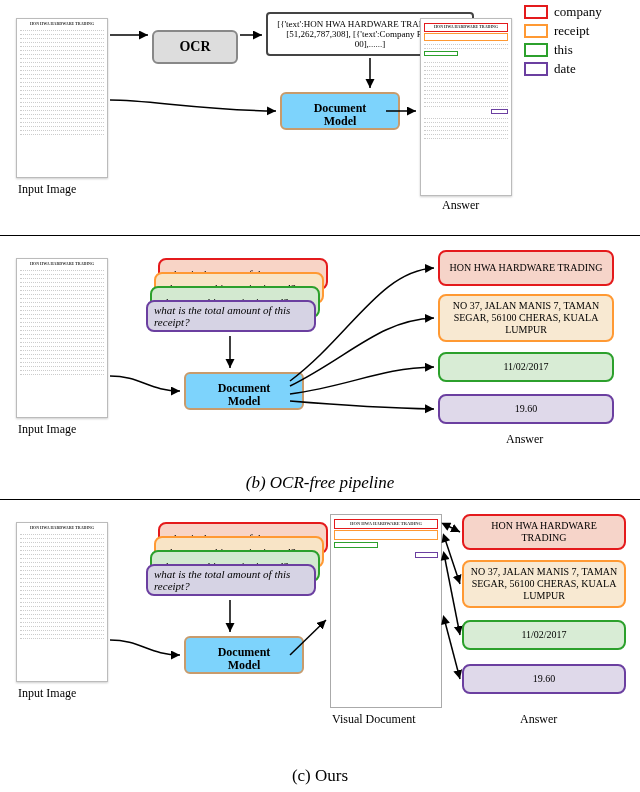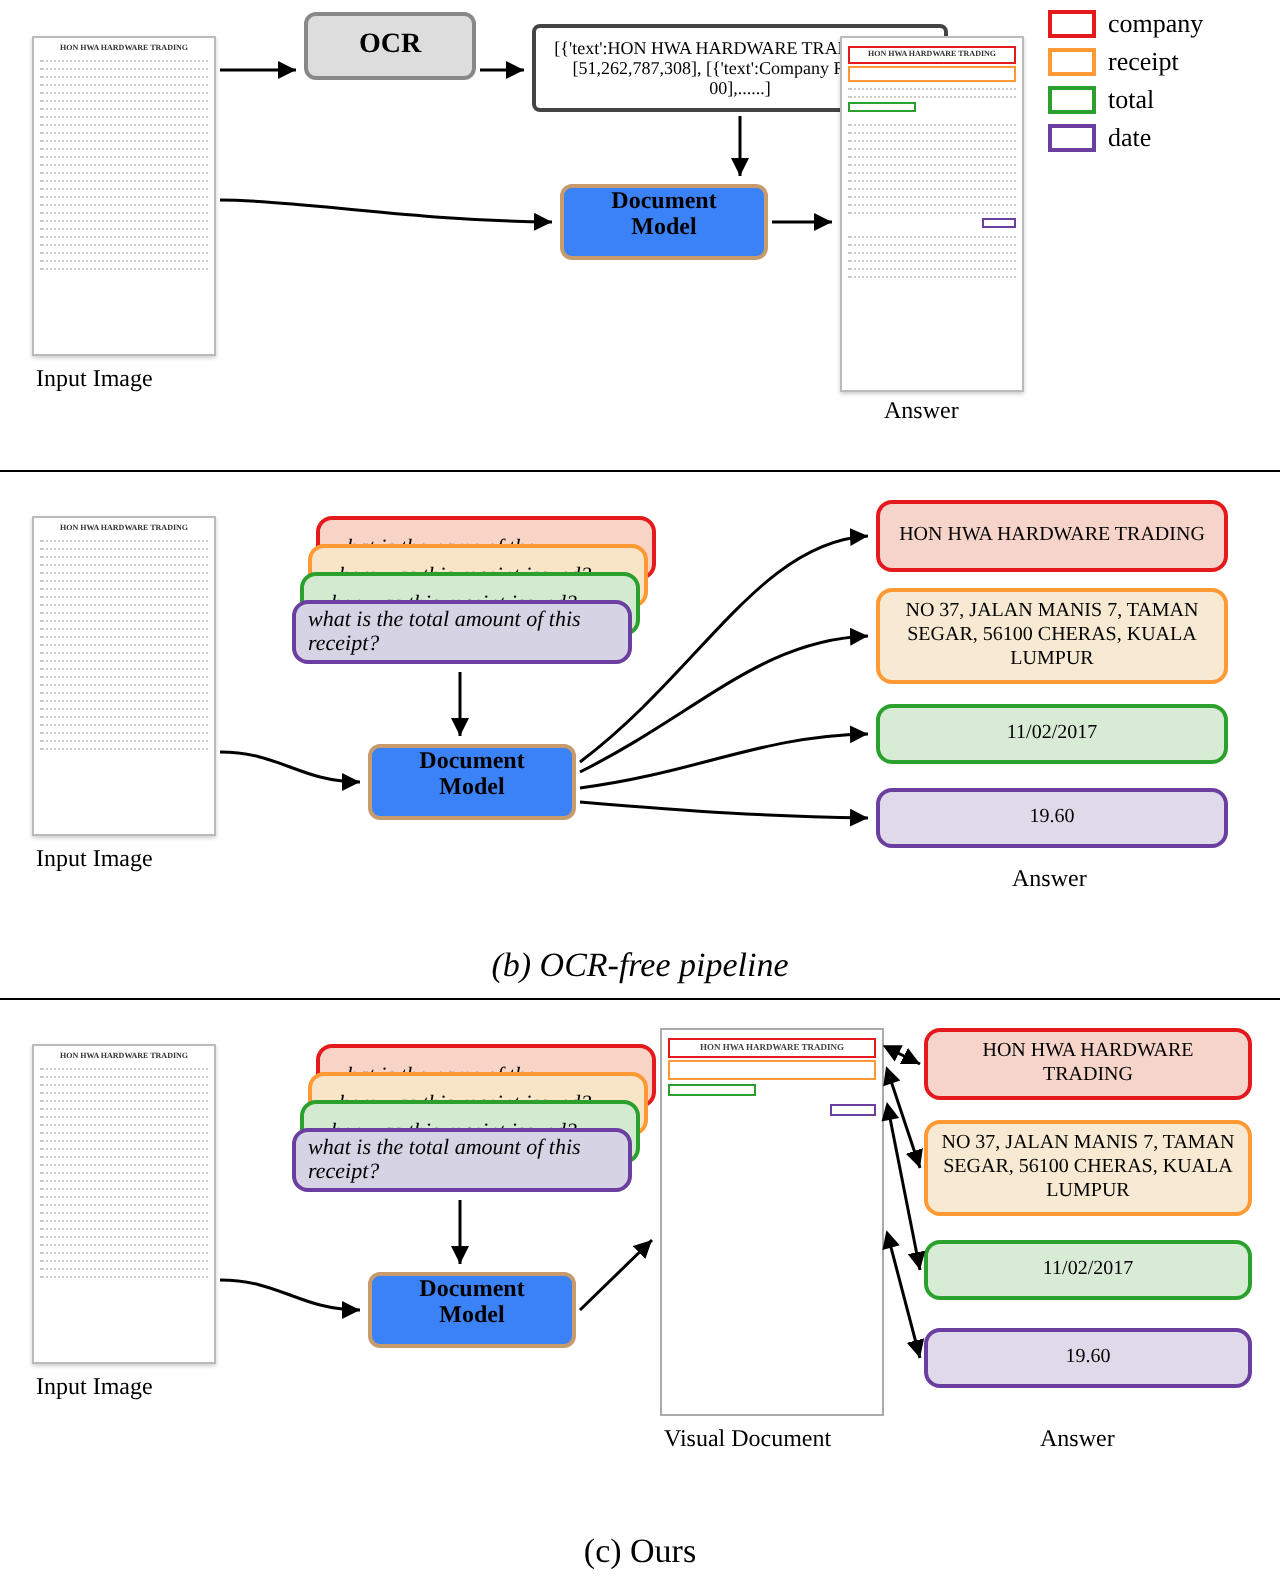--- a/index.html
+++ b/index.html
@@ -15,21 +15,21 @@
     .section-b .caption { bottom: 6px; font-style: italic; }
     .section-c .caption { bottom: 6px; text-align: right; }
 
     .receipt { position: absolute; width: 92px; height: 160px; background: #fff; border: 1px solid #bbb; box-shadow: 0 1px 2px rgba(0,0,0,.2); font-size: 3.5px; line-height: 1.1; padding: 3px; color: #555; overflow: hidden; }
     .receipt .rt-title { font-size: 4px; font-weight: bold; color: #333; text-align: center; margin-bottom: 2px; }
     .receipt .rt-line { height: 3px; border-bottom: 1px dotted #ccc; margin: 1px 0; }
     .receipt-label { position: absolute; font-size: 12px; }
 
     .ocr-box { position: absolute; width: 86px; height: 34px; background: #ddd; border: 2px solid #888; border-radius: 6px; display: flex; align-items: center; justify-content: center; font-size: 14px; font-weight: bold; }
     .ocr-output { position: absolute; width: 208px; height: 44px; border: 2px solid #444; border-radius: 4px; background: #fff; font-size: 9px; padding: 3px 6px; text-align: center; display: flex; align-items: center; justify-content: center; }
-    .doc-model { position: absolute; width: 104px; height: 38px; background: #3b82f6; border: 2px solid #c89b6c; border-radius: 6px; display: flex; align-items: flex-start; justify-content: center; font-size: 12px; font-weight: bold; text-align: center; line-height: 1.1; }
+    .doc-model { position: absolute; width: 120px; height: 38px; background: #7dd3fc; border: 2px solid #c89b6c; border-radius: 6px; display: flex; align-items: flex-end; justify-content: center; font-size: 12px; font-weight: bold; text-align: center; line-height: 1.1; }
 
     .legend { position: absolute; right: 20px; top: 4px; width: 96px; }
     .legend-item { display: flex; align-items: center; gap: 6px; margin-bottom: 3px; }
     .legend-box { width: 24px; height: 14px; border: 2px solid; background: #fff; }
     .legend-label { font-size: 13px; }
 
     .prompt-stack { position: absolute; width: 180px; height: 78px; font-style: italic; }
     .prompt-item { position: absolute; width: 170px; height: 32px; border: 2px solid; border-radius: 8px; font-size: 11px; padding: 2px 6px; display: flex; align-items: center; overflow: hidden; }
     .prompt-label { position: absolute; font-size: 12px; margin-top: 14px; }
 
@@ -73,21 +73,21 @@
       <div class="rt-line"></div>
       <div class="rt-line"></div>
       <div class="rt-line"></div>
       <div class="rt-line"></div>
       <div class="rt-line"></div>
       <div class="rt-line"></div>
       <div class="rt-line"></div>
   </div>
   <div class="receipt-label" style="left:18px; top:182px;">Input Image</div>
 
-  <div class="ocr-box" style="left:152px; top:6px;justify-content:center;">
+  <div class="ocr-box" style="left:152px; top:30px;justify-content:center;">
       <span>OCR</span>
     </div>
   <div class="ocr-output" style="left:266px; top:12px;">
       <span>[{'text':HON HWA HARDWARE TRADING,'box':[51,262,787,308], [{'text':Company Rep. No. : 00],......]</span>
     </div>
   <div class="doc-model" style="left:280px; top:92px;">
       <span style="white-space: pre-line;">Document
 Model</span>
     </div>
 
@@ -110,21 +110,21 @@
     <div class="legend-item">
         <div class="legend-box" style="border-color:#e41a1c;"></div>
         <span class="legend-label">company</span>
       </div>
     <div class="legend-item">
         <div class="legend-box" style="border-color:#ff9933;"></div>
         <span class="legend-label">receipt</span>
       </div>
     <div class="legend-item">
         <div class="legend-box" style="border-color:#2ca02c;"></div>
-        <span class="legend-label">total</span>
+        <span class="legend-label">this</span>
       </div>
     <div class="legend-item">
         <div class="legend-box" style="border-color:#6b3fa0;"></div>
         <span class="legend-label">date</span>
       </div>
   </div>
 
   <svg class="arrows" width="640" height="236">
     <defs>
         <marker id="ah" markerWidth="8" markerHeight="8" refX="6" refY="3" orient="auto">

